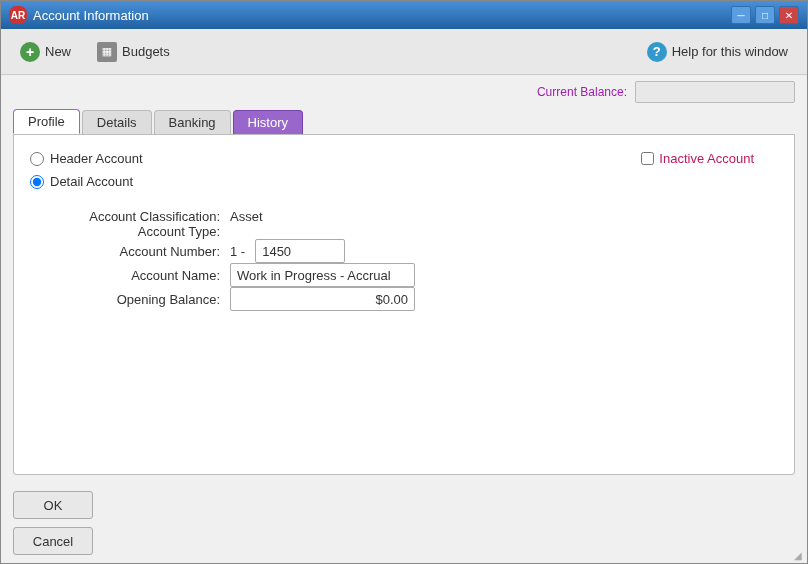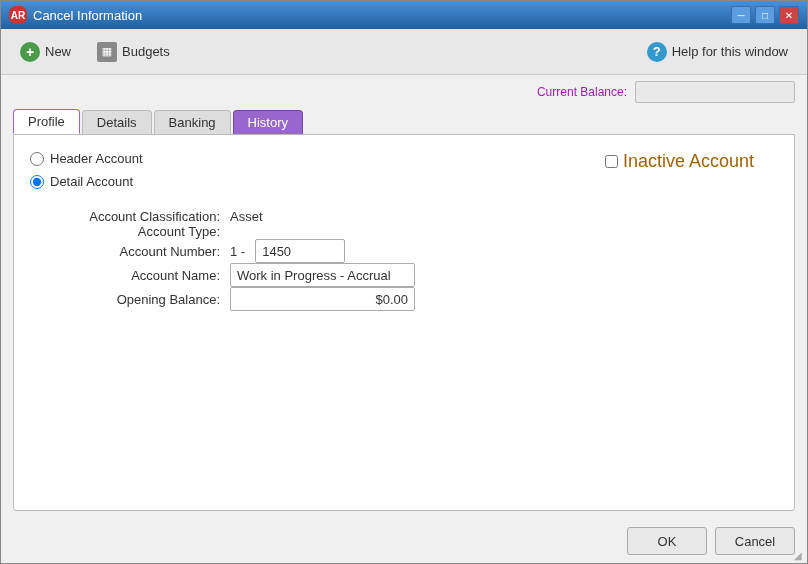--- a/index.html
+++ b/index.html
@@ -227,22 +227,22 @@
       display: flex;
       align-items: center;
       gap: 5px;
     }
     .inactive-check input[type=checkbox] {
       width: 13px;
       height: 13px;
       cursor: pointer;
     }
     .inactive-label {
-      font-size: 18px;
-      color: #a16207;
+      font-size: 13px;
+      color: #be185d;
     }
     .form-fields {
       display: flex;
       flex-direction: column;
       margin-top: 10px;
     }
     .form-row {
       display: flex;
       align-items: center;
     }
@@ -311,20 +311,21 @@
     }
     .currency-field {
       text-align: right;
     }
     .footer {
       display: flex;
       justify-content: flex-end;
       padding: 8px 12px;
       gap: 8px;
       flex-shrink: 0;
+      flex-direction: column;
     }
     .footer-btn {
       width: 80px;
       height: 28px;
       border: 1px solid #aaa;
       border-radius: 3px;
       cursor: pointer;
       font-size: 13px;
       color: #333;
       background: #e8e8e8;
@@ -346,21 +347,21 @@
 </head>
 <body>
 
 <div class="window">
 
   <div class="title-bar">
     <div class="title-bar-left">
       <div class="title-icon">
         <span>AR</span>
       </div>
-      <span class="title-text">Cancel Information</span>
+      <span class="title-text">Account Information</span>
     </div>
     <div class="title-controls">
       <button class="title-btn">─</button>
       <button class="title-btn">□</button>
       <button class="title-btn close">✕</button>
     </div>
   </div>
 
   <div class="toolbar">
     <button class="toolbar-btn">

